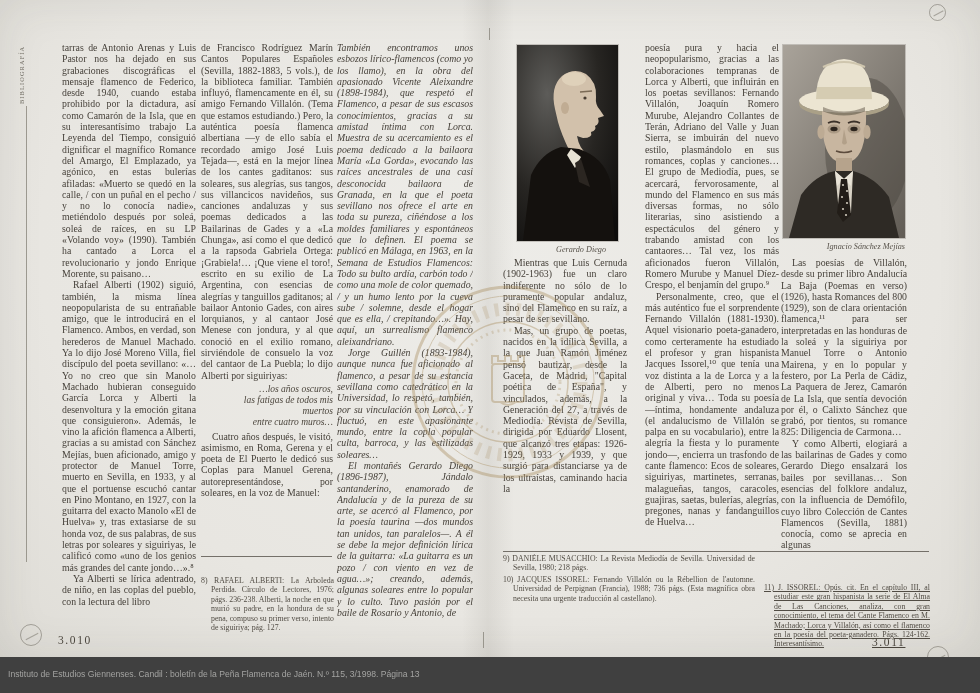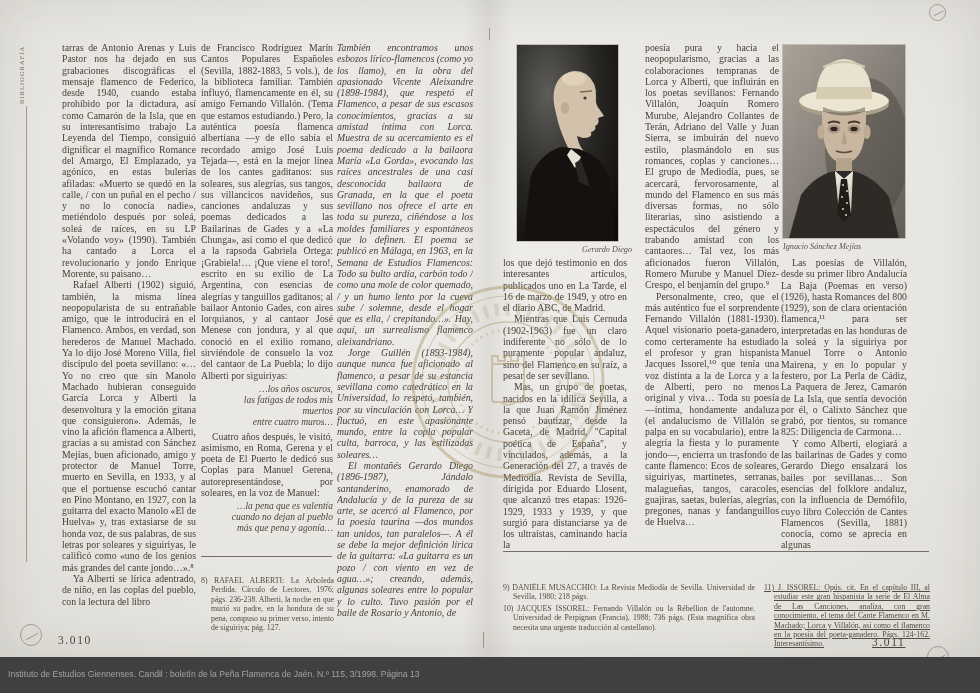--- a/index.html
+++ b/index.html
@@ -39,21 +39,21 @@
   }
   .fnblock { position:absolute; font-size:7.8px; line-height:9.4px; text-align:justify; color:#514c44; overflow:hidden; }
   .fn { margin:0 0 2px 0; padding-left:10px; text-indent:-10px; }
   .rule { position:absolute; height:1px; background:#5f5b53; opacity:.85; }
   .pagenum { position:absolute; font-size:11.5px; letter-spacing:1.6px; color:#4a453d; }
   
   .photo { position:absolute; box-shadow:0 0 0 1px rgba(70,65,55,.25); }
   .photo svg { display:block; }
   .photo-caption { position:absolute; font-style:italic; font-size:8.2px; color:#57524a; }
   .cap-right { text-align:right; }
-  .cap-center { text-align:left; }
+  .cap-center { text-align:right; }
   
   .watermark { position:absolute; left:408px; top:282px; width:200px; height:200px; opacity:.40; pointer-events:none; }
   
   .stamp { position:absolute; border-radius:50%; border:1.5px solid rgba(112,108,98,.55); }
   .stamp::after {
     content:""; position:absolute; left:18%; top:55%; width:70%; height:1px;
     background:rgba(112,108,98,.5); transform:rotate(-28deg);
   }
   .tick { position:absolute; width:1px; background:#7d7a71; opacity:.7; }
   
@@ -79,23 +79,20 @@
       <p class="para indent">Rafael Alberti (1902) siguió, también, la misma línea neopopularista de su entrañable amigo, que le introducirá en el Flamenco. Ambos, en verdad, son herederos de Manuel Machado. Ya lo dijo José Moreno Villa, fiel discípulo del poeta sevillano: «…Yo no creo que sin Manolo Machado hubieran conseguido García Lorca y Alberti la desenvoltura y la emoción gitana que consiguieron». Además, le vino la afición flamenca a Alberti, gracias a su amistad con Sánchez Mejías, buen aficionado, amigo y protector de Manuel Torre, muerto en Sevilla, en 1933, y al que el portuense escuchó cantar en Pino Montano, en 1927, con la guitarra del exacto Manolo «El de Huelva» y, tras extasiarse de su honda voz, de sus palabras, de sus letras por soleares y siguiriyas, le calificó como «uno de los genios más grandes del cante jondo…».⁸</p>
       <p class="para indent">Ya Alberti se lírica adentrado, de niño, en las coplas del pueblo, con la lectura del libro</p>
     </div>
 
     <div class="col" style="left:201px; top:42px; width:132px; height:506px;">
       <p class="para">de Francisco Rodríguez Marín Cantos Populares Españoles (Sevilla, 1882-1883, 5 vols.), de la biblioteca familiar. También influyó, flamencamente en él, su amigo Fernando Villalón. (Tema que estamos estudiando.) Pero, la auténtica poesía flamenca albertiana —y de ello sabía el recordado amigo José Luis Tejada—, está en la mejor línea de los cantes gaditanos: sus soleares, sus alegrías, sus tangos, sus villancicos navideños, sus canciones andaluzas y sus poemas dedicados a las Bailarinas de Gades y a «La Chunga», así como el que dedicó a la rapsoda Gabriela Ortega: ¡Grabiela!… ¡Que viene el toro!, escrito en su exilio de La Argentina, con esencias de alegrías y tanguillos gaditanos; al bailaor Antonio Gades, con aires lorquianos, y al cantaor José Menese con jondura, y al que conoció en el exilio romano, sirviéndole de consuelo la voz del cantaor de La Puebla; lo dijo Alberti por siguiriyas:</p>
       <p class="verse">…los años oscuros,
 las fatigas de todos mis muertos
 entre cuatro muros…</p>
       <p class="para indent">Cuatro años después, le visitó, asimismo, en Roma, Gerena y el poeta de El Puerto le dedicó sus Coplas para Manuel Gerena, autorepresentándose, por soleares, en la voz de Manuel:</p>
-      <p class="verse">…la pena que es valentía
-cuando no dejan al pueblo
-más que pena y agonía…</p>
     </div>
     <div class="rule" style="left:201px; top:556px; width:131px;"></div>
     <div class="fnblock" style="left:201px; top:576px; width:133px; height:60px;">
       <p class="fn">8) RAFAEL ALBERTI: La Arboleda Perdida. Círculo de Lectores, 1976; págs. 236-238. Alberti, la noche en que murió su padre, en la hondura de su pena, compuso su primer verso, intento de siguiriya; pág. 127.</p>
     </div>
 
     <div class="col" style="left:337px; top:42px; width:136px; height:592px;font-style:italic;">
       <p class="para">También encontramos unos esbozos lírico-flamencos (como yo los llamo), en la obra del apasionado Vicente Aleixandre (1898-1984), que respetó el Flamenco, a pesar de sus escasos conocimientos, gracias a su amistad íntima con Lorca. Muestra de su acercamiento es el poema dedicado a la bailaora María «La Gorda», evocando las raíces ancestrales de una casi desconocida bailaora de Granada, en la que el poeta sevillano nos ofrece el arte en toda su pureza, ciñéndose a los moldes familiares y espontáneos que lo definen. El poema se publicó en Málaga, en 1963, en la Semana de Estudios Flamencos: Todo su bulto ardía, carbón todo / como una mole de color quemado, / y un humo lento por la cueva sube / solemne, desde el hogar que es ella, / crepitando…». Hay, aquí, un surrealismo flamenco aleixandriano.</p>
       <p class="para indent">Jorge Guillén (1893-1984), aunque nunca fue aficionado al flamenco, a pesar de su estancia sevillana como catedrático en la Universidad, lo respetó, también, por su vinculación con Lorca… Y fluctuó, en este apasionante mundo, entre la copla popular culta, barroca, y las estilizadas soleares…</p>
       <p class="para indent">El montañés Gerardo Diego (1896-1987), Jándalo santanderino, enamorado de Andalucía y de la pureza de su arte, se acercó al Flamenco, por la poesía taurina —dos mundos tan unidos, tan paralelos—. A él se debe la mejor definición lírica de la guitarra: «La guitarra es un pozo / con viento en vez de agua…»; creando, además, algunas soleares entre lo popular y lo culto. Tuvo pasión por el baile de Rosario y Antonio, de</p>
@@ -116,21 +113,21 @@
         <path d="M38,64 Q33,42 45,31 Q57,22 69,29 Q80,37 79,52 Q78,60 83,65 L87,71 L81,73 Q83,79 78,81 Q80,85 74,87 Q76,93 66,93 L60,91 Q62,103 70,109 L52,105 Q44,88 41,77 Z" fill="#d2c1ab"></path>
         <ellipse cx="57" cy="34" rx="12" ry="7" fill="#e3d5bf" opacity="0.75"></ellipse>
         <ellipse cx="48" cy="63" rx="4" ry="6" fill="#c0ac93"></ellipse>
         <circle cx="68" cy="53" r="1.6" fill="#463c31"></circle>
         <path d="M63,47 L75,46" stroke="#7a6a55" stroke-width="1.4" fill="none"></path>
         <path d="M6,196 L14,130 Q24,108 44,102 L62,104 Q86,112 93,135 L98,196 Z" fill="#14110e"></path>
         <path d="M54,104 L64,112 L58,123 L50,110 Z" fill="#e7e2d4"></path>
         <path d="M58,118 L64,114 L73,142 L62,137 Z" fill="#2b2621"></path>
       </svg>
     </div>
-    <div class="photo-caption cap-right" style="left:531px; top:245px; width:101px;">Gerardo Diego</div>
+    <div class="photo-caption cap-right" style="left:505px; top:245px; width:101px;">Gerardo Diego</div>
 
     <div class="photo" style="left:783px; top:45px; width:122px; height:193px;">
       <svg width="122" height="193" viewBox="0 0 122 193">
         <defs>
           <linearGradient id="p2bg" x1="0" y1="0" x2="1" y2="1">
             <stop offset="0" stop-color="#a9a39a"></stop>
               <stop offset="1" stop-color="#615c55"></stop>
           </linearGradient>
         </defs>
         <rect width="122" height="193" fill="url(#p2bg)"></rect>
@@ -164,37 +161,36 @@
             <circle cx="59" cy="152" r="1.1"></circle>
           <circle cx="64" cy="158" r="1.1"></circle>
             <circle cx="60" cy="164" r="1.1"></circle>
             <circle cx="63" cy="170" r="1.1"></circle>
         </g>
       </svg>
     </div>
     <div class="photo-caption cap-center" style="left:783px; top:242px; width:122px;">Ignacio Sánchez Mejías</div>
 
     <div class="col" style="left:503px; top:257px; width:124px; height:294px;">
-      <p class="para">los que dejó testimonio en dos interesantes artículos, publicados uno en La Tarde, el 16 de marzo de 1949, y otro en el diario ABC, de Madrid.</p>
       <p class="para indent">Mientras que Luis Cernuda (1902-1963) fue un claro indiferente no sólo de lo puramente popular andaluz, sino del Flamenco en su raíz, a pesar de ser sevillano.</p>
       <p class="para indent">Mas, un grupo de poetas, nacidos en la idílica Sevilla, a la que Juan Ramón Jiménez pensó bautizar, desde la Gaceta, de Madrid, "Capital poética de España", y vinculados, además, a la Generación del 27, a través de Mediodía. Revista de Sevilla, dirigida por Eduardo Llosent, que alcanzó tres etapas: 1926-1929, 1933 y 1939, y que surgió para distanciarse ya de los ultraístas, caminando hacia la</p>
     </div>
 
     <div class="col" style="left:645px; top:42px; width:134px; height:502px;">
       <p class="para">poesía pura y hacia el neopopularismo, gracias a las colaboraciones tempranas de Lorca y Alberti, que influirán en los poetas sevillanos: Fernando Villalón, Joaquín Romero Murube, Alejandro Collantes de Terán, Adriano del Valle y Juan Sierra, se imbuirán del nuevo estilo, plasmándolo en sus romances, coplas y canciones… El grupo de Mediodía, pues, se acercará, fervorosamente, al mundo del Flamenco en sus más diversas formas, no sólo literarias, sino asistiendo a espectáculos del género y trabando amistad con los cantaores… Tal vez, los más aficionados fueron Villalón, Romero Murube y Manuel Díez-Crespo, el benjamín del grupo.⁹</p>
       <p class="para indent">Personalmente, creo, que el más auténtico fue el sorprendente Fernando Villalón (1881-1930). Aquel visionario poeta-ganadero, como certeramente ha estudiado el profesor y gran hispanista Jacques Issorel,¹⁰ que tenía una voz distinta a la de Lorca y a la de Alberti, pero no menos original y viva… Toda su poesía —íntima, hondamente andaluza (el andalucismo de Villalón se palpa en su vocabulario), entre la alegría la fiesta y lo puramente jondo—, encierra un trasfondo de cante flamenco: Ecos de soleares, siguiriyas, martinetes, serranas, malagueñas, tangos, caracoles, guajiras, saetas, bulerías, alegrías, pregones, nanas y fandanguillos de Huelva…</p>
     </div>
 
     <div class="col" style="left:781px; top:257px; width:126px; height:294px;">
       <p class="para indent">Las poesías de Villalón, desde su primer libro Andalucía La Baja (Poemas en verso) (1926), hasta Romances del 800 (1929), son de clara orientación flamenca,¹¹ para ser interpretadas en las honduras de la soleá y la siguiriya por Manuel Torre o Antonio Mairena, y en lo popular y festero, por La Perla de Cádiz, La Paquera de Jerez, Camarón de La Isla, que sentía devoción por él, o Calixto Sánchez que grabó, por tientos, su romance 825: Diligencia de Carmona…</p>
       <p class="para indent">Y como Alberti, elogiará a las bailarinas de Gades y como Gerardo Diego ensalzará los bailes por sevillanas… Son esencias del folklore andaluz, con la influencia de Demófilo, cuyo libro Colección de Cantes Flamencos (Sevilla, 1881) conocía, como se aprecia en algunas</p>
     </div>
 
     <div class="rule" style="left:503px; top:551px; width:426px;"></div>
-    <div class="fnblock" style="left:503px; top:583px; width:252px; height:66px;">
+    <div class="fnblock" style="left:503px; top:554px; width:252px; height:66px;">
       <p class="fn">9) DANIÈLE MUSACCHIO: La Revista Mediodía de Sevilla. Universidad de Sevilla, 1980; 218 págs.</p>
       <p class="fn">10) JACQUES ISSOREL: Fernando Villalón ou la Rébellion de l'automne. Universidad de Perpignan (Francia), 1988; 736 págs. (Esta magnífica obra necesita una urgente traducción al castellano).</p>
     </div>
     <div class="fnblock" style="left:764px; top:583px; width:166px; height:66px;text-decoration:underline;">
       <p class="fn">11) J. ISSOREL: Opús. cit. En el capítulo III, al estudiar este gran hispanista la serie de El Alma de Las Canciones, analiza, con gran conocimiento, el tema del Cante Flamenco en M. Machado; Lorca y Villalón, así como el flamenco en la poesía del poeta-ganadero. Págs. 124-162. Interesantísimo.</p>
     </div>
 
     <div class="pagenum" style="left:872px; top:636px;text-decoration:underline;">3.011</div>
 
     <svg class="watermark" viewBox="0 0 200 200">

